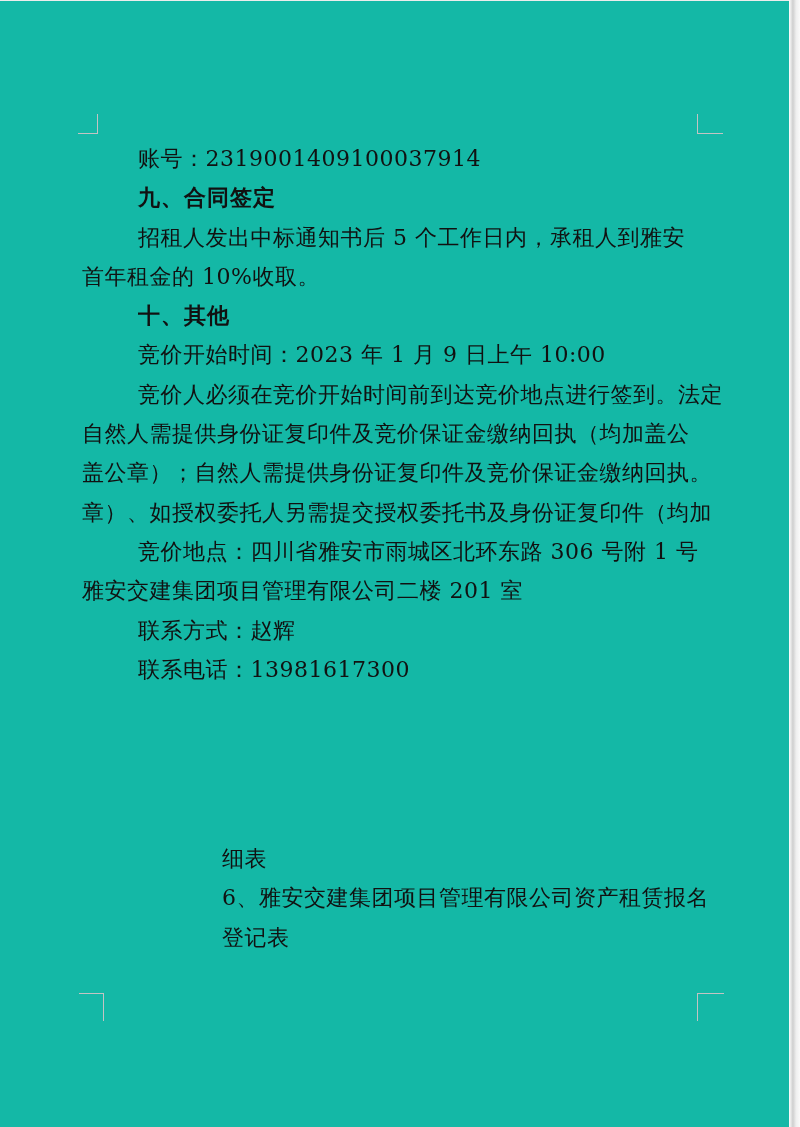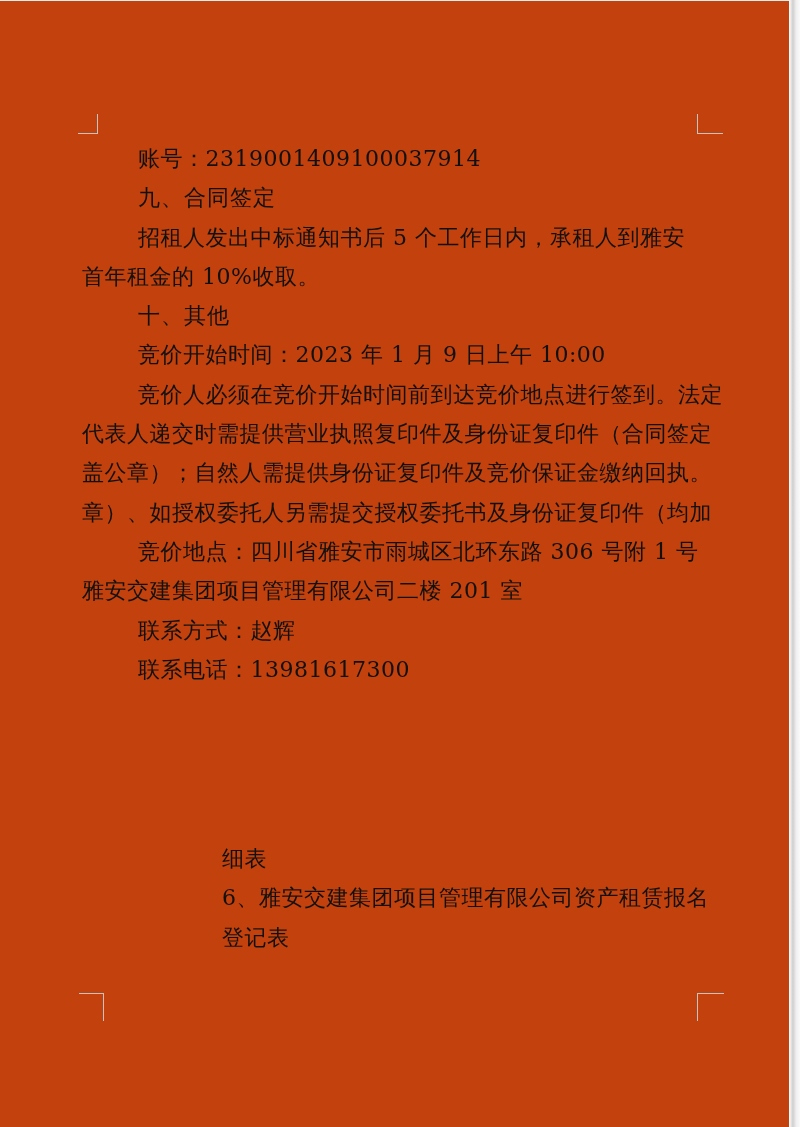--- a/index.html
+++ b/index.html
@@ -4,21 +4,21 @@
 <style>
   html, body {
     margin: 0;
     padding: 0;
     background: #ffffff;
   }
   .page {
     position: relative;
     width: 800px;
     height: 1127px;
-    background: #c2410c;
+    background: #14b8a6;
     overflow: hidden;
     font-family: "DejaVu Serif", "Liberation Serif", serif;
     color: #111111;
   }
   
   .edge-top {
     position: absolute;
     left: 0; top: 0;
     width: 100%; height: 1px;
     background: #ececec;
@@ -58,21 +58,21 @@
     top: 139px;
     width: 640px;
   }
   .line {
     line-height: 39.3px;
     font-size: 22px;
     letter-spacing: 0.5px;
     white-space: nowrap;
   }
   .line.indent { padding-left: 56px; }
-  .line.bold { font-weight: normal; letter-spacing: 1px; }
+  .line.bold { font-weight: bold; letter-spacing: 1px; }
   
   .attach-block {
     position: absolute;
     left: 168px;
     top: 839px;
     width: 560px;
   }
   .attach-block .line.cont { padding-left: 54px; }
 </style>
 </head>
@@ -89,21 +89,21 @@
   <div class="mark br"></div>
 
   <div class="body-text">
     <div class="line indent">账号：2319001409100037914</div>
     <div class="line indent bold">九、合同签定</div>
     <div class="line indent">招租人发出中标通知书后 5 个工作日内，承租人到雅安</div>
     <div class="line">首年租金的 10%收取。</div>
     <div class="line indent bold">十、其他</div>
     <div class="line indent">竞价开始时间：2023 年 1 月 9 日上午 10:00</div>
     <div class="line indent">竞价人必须在竞价开始时间前到达竞价地点进行签到。法定</div>
-    <div class="line">代表人递交时需提供营业执照复印件及身份证复印件（合同签定</div>
+    <div class="line">自然人需提供身份证复印件及竞价保证金缴纳回执（均加盖公</div>
     <div class="line">盖公章）；自然人需提供身份证复印件及竞价保证金缴纳回执。</div>
     <div class="line">章）、如授权委托人另需提交授权委托书及身份证复印件（均加</div>
     <div class="line indent">竞价地点：四川省雅安市雨城区北环东路 306 号附 1 号</div>
     <div class="line">雅安交建集团项目管理有限公司二楼 201 室</div>
     <div class="line indent">联系方式：赵辉</div>
     <div class="line indent">联系电话：13981617300</div>
   </div>
 
   <div class="attach-block">
     <div class="line cont">细表</div>

